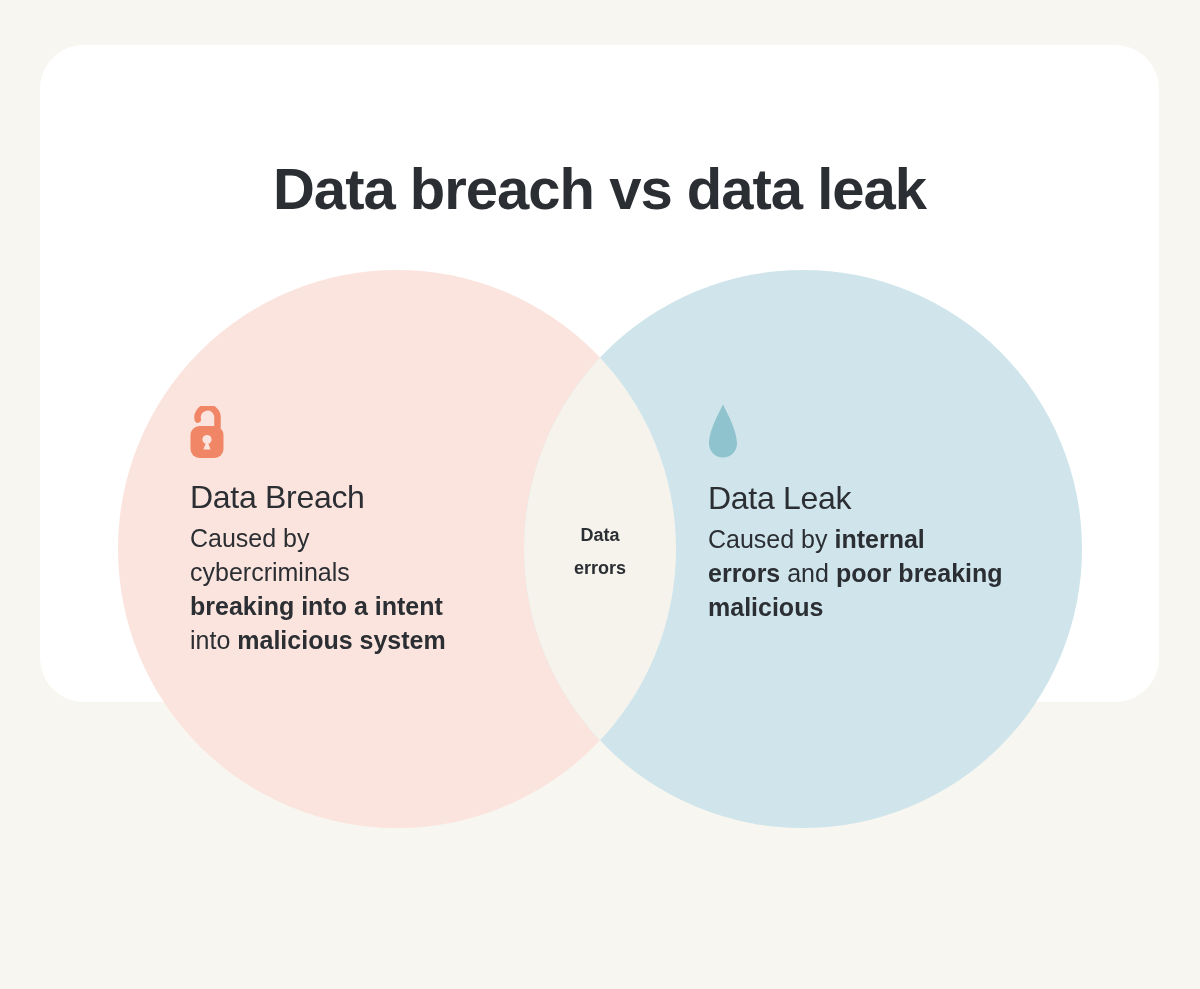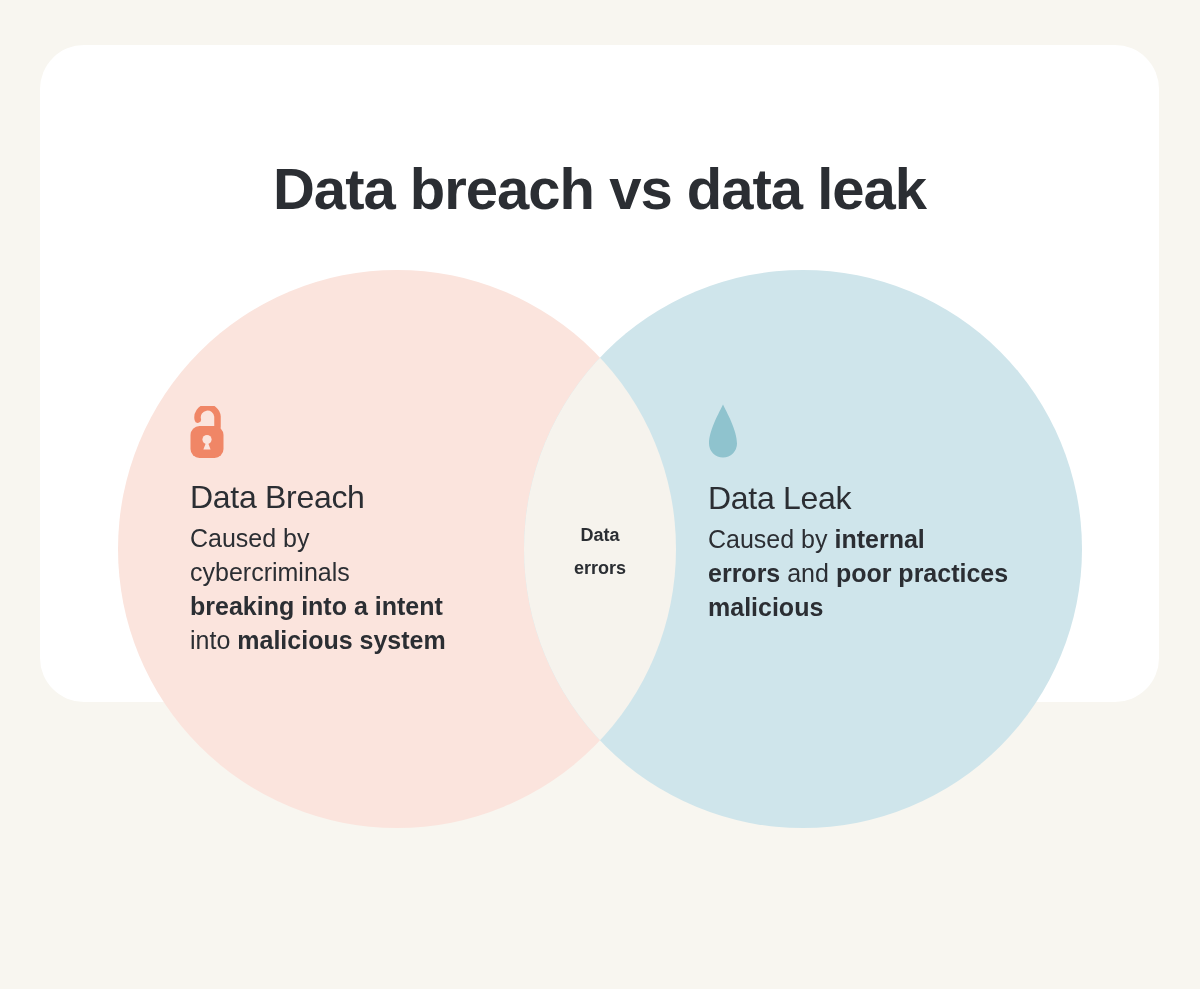--- a/index.html
+++ b/index.html
@@ -103,18 +103,18 @@
     <div>errors</div>
   </div>
 
   <div class="side-block leak-block">
     <svg class="side-icon" width="30" height="57" viewBox="0 0 30 57">
       <path d="M15 1.5 C 11.5 9 1 27 1 40.5 A14 14 0 0 0 29 40.5 C29 27 18.5 9 15 1.5 Z" fill="var(--leak_icon, #8FC3CE)"></path>
     </svg>
     <div class="side-heading">Data Leak</div>
     <div class="side-desc">
       <div class="desc-line"><span>Caused by </span><span class="b">internal</span></div>
-      <div class="desc-line"><span class="b">errors</span><span> and </span><span class="b">poor practices</span></div>
+      <div class="desc-line"><span class="b">errors</span><span> and </span><span class="b">poor breaking</span></div>
       <div class="desc-line"><span class="b">malicious</span></div>
     </div>
   </div>
 
 </div>
 
 </body></html>

